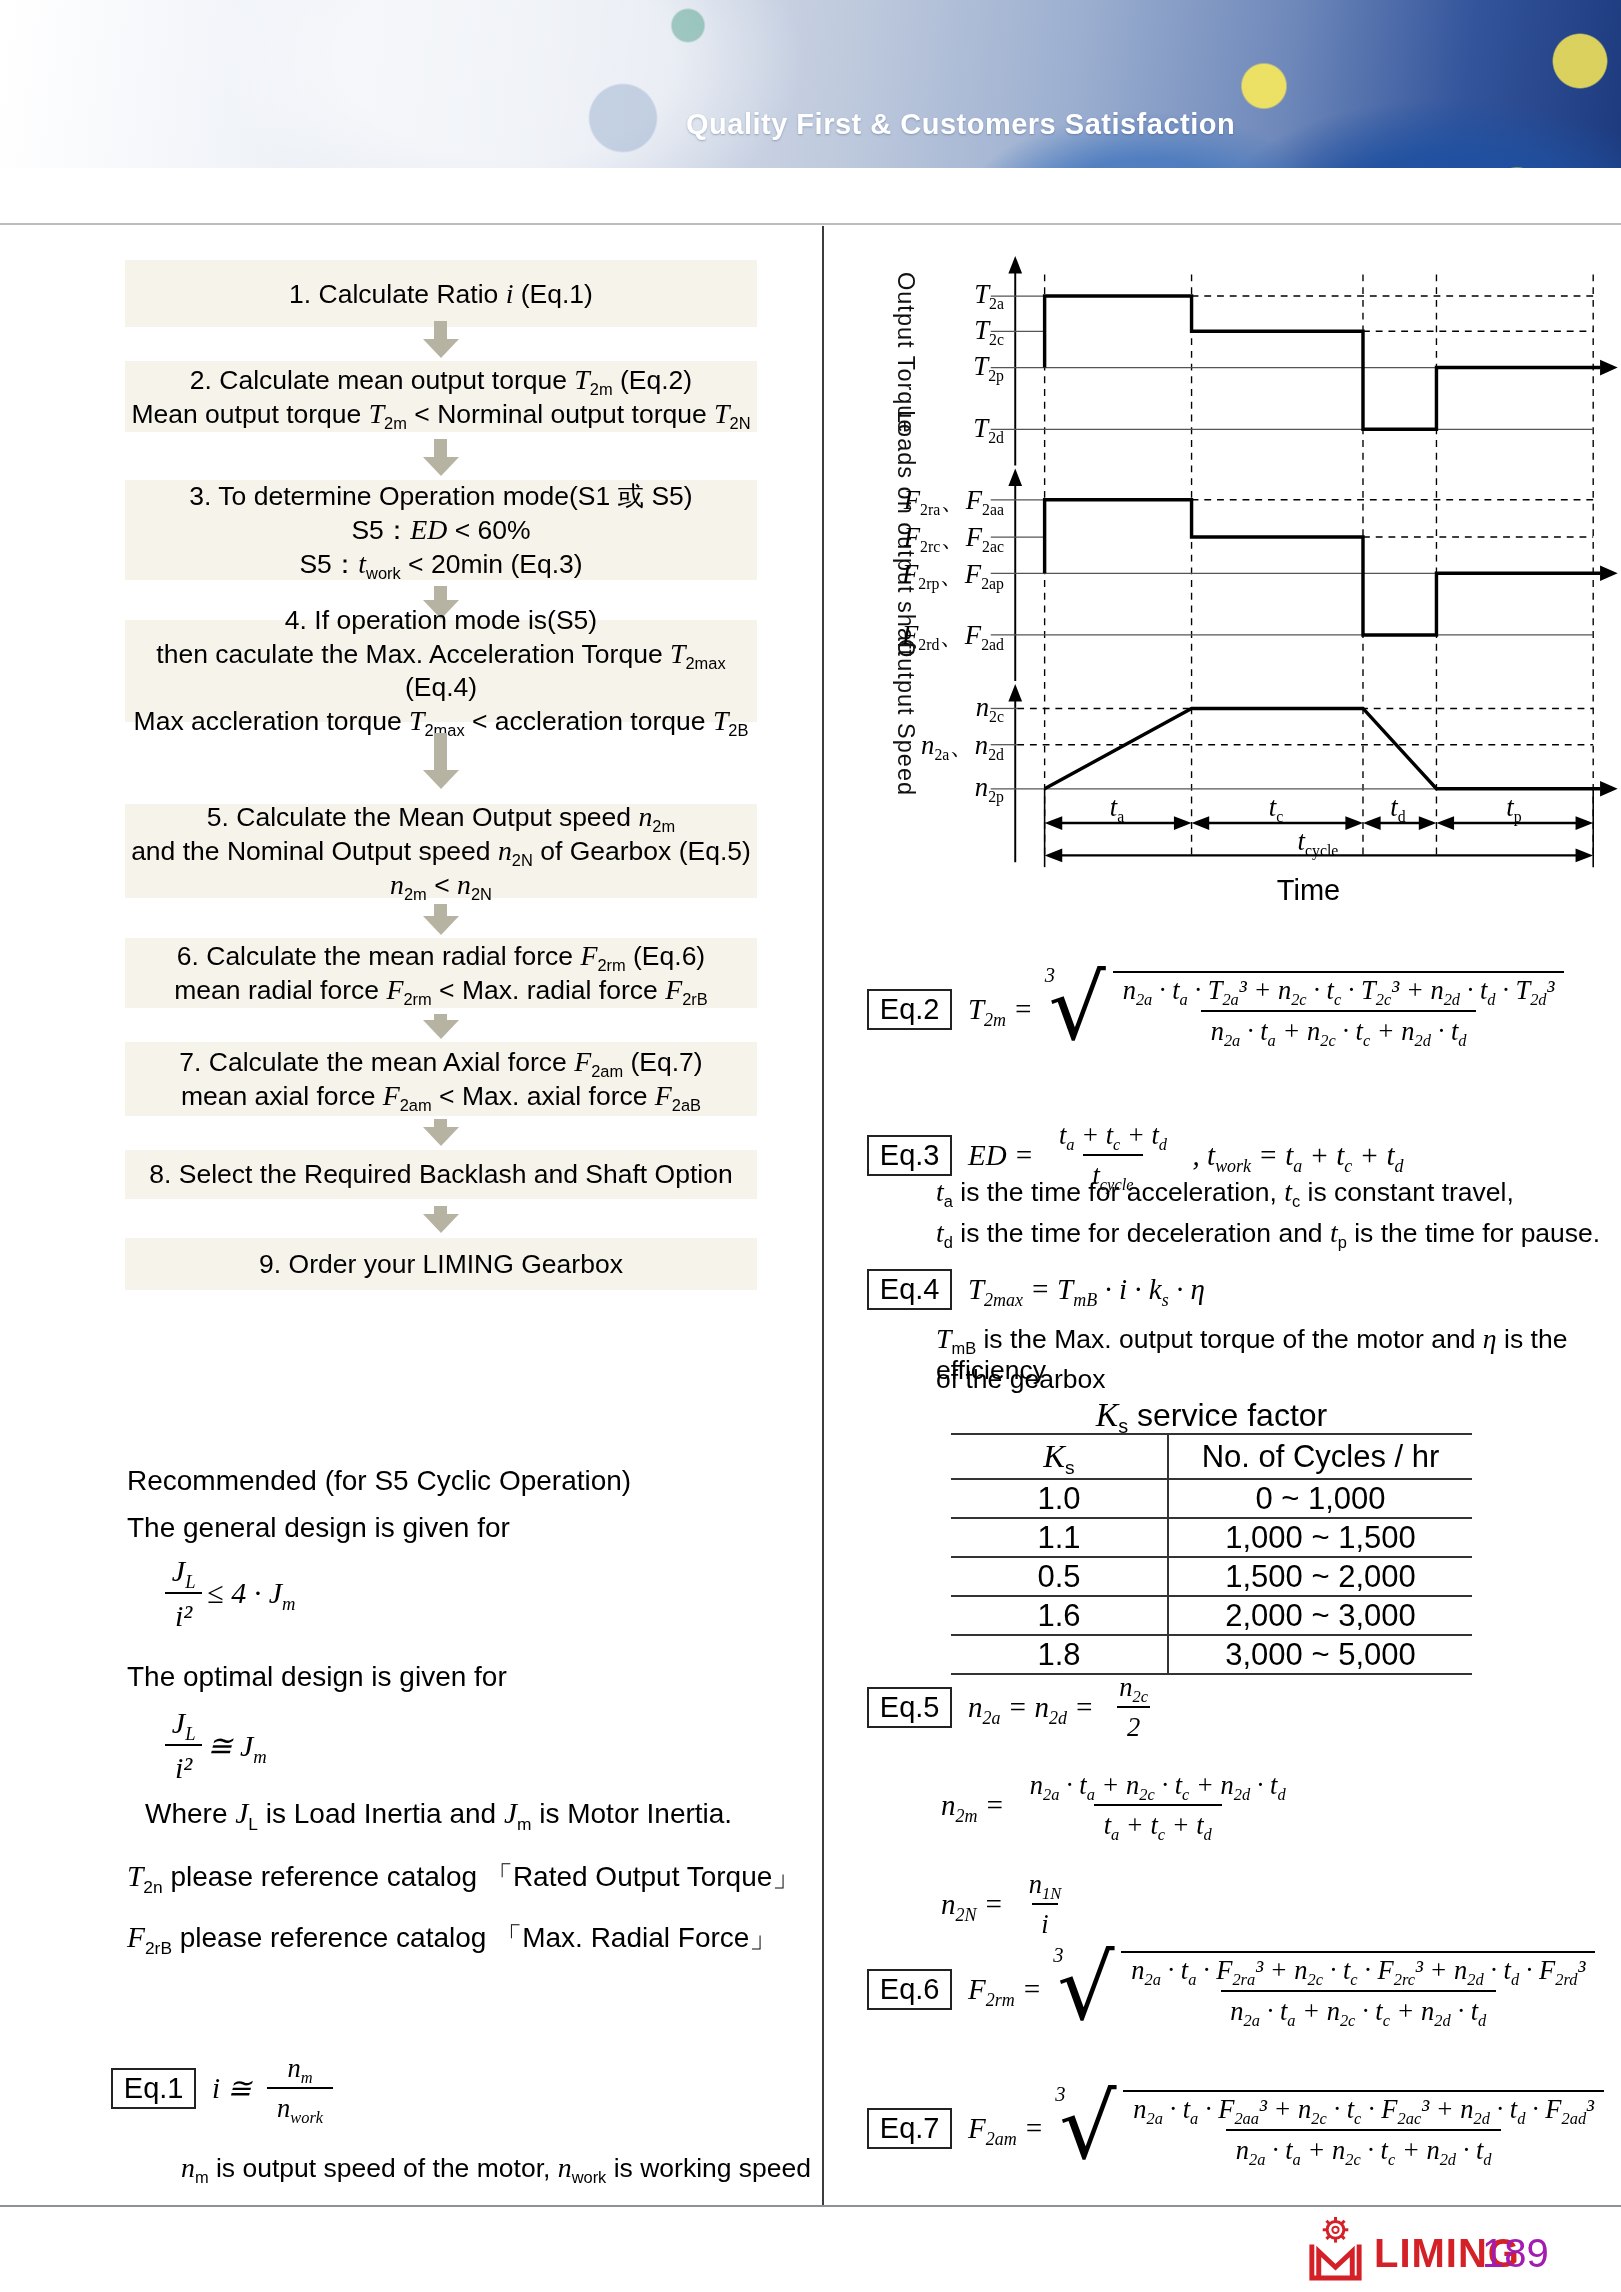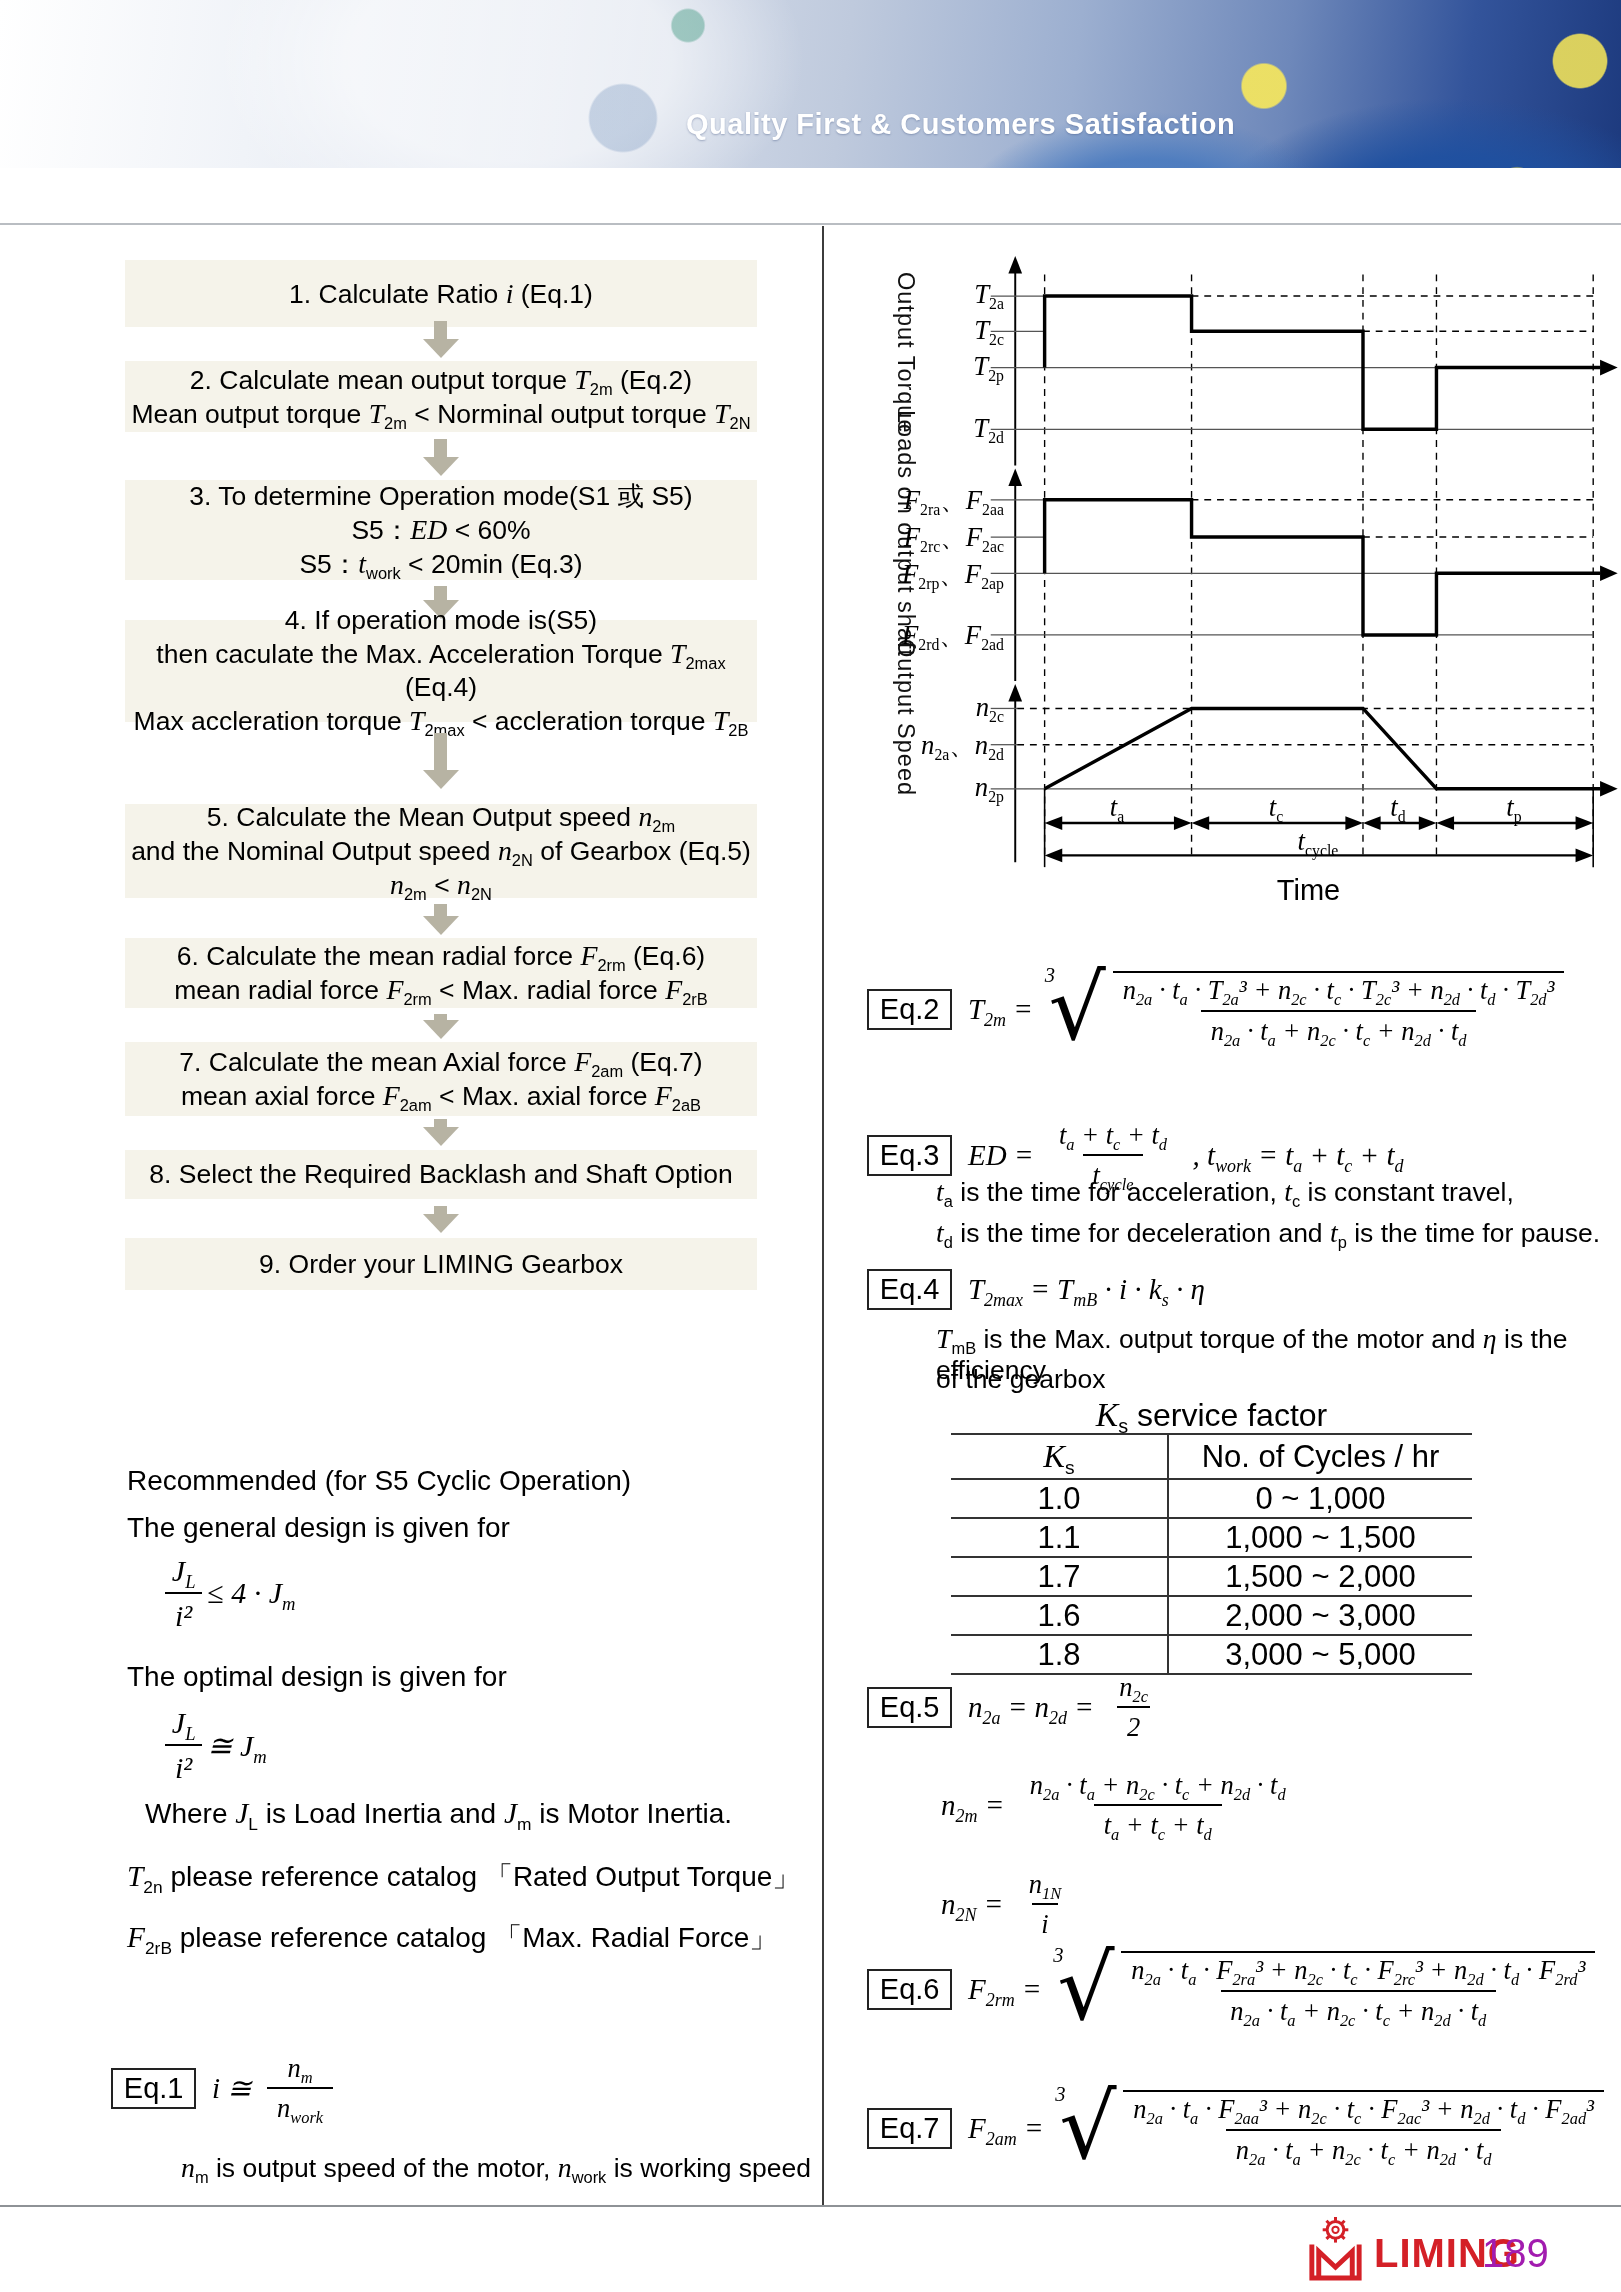--- a/index.html
+++ b/index.html
@@ -335,21 +335,21 @@
     </tr>
     <tr>
           <td class="c1">1.0</td>
           <td>0 ~ 1,000</td>
         </tr>
     <tr>
           <td class="c1">1.1</td>
           <td>1,000 ~ 1,500</td>
         </tr>
     <tr>
-          <td class="c1">1.7</td>
+          <td class="c1">0.5</td>
           <td>1,500 ~ 2,000</td>
         </tr>
     <tr>
           <td class="c1">1.6</td>
           <td>2,000 ~ 3,000</td>
         </tr>
     <tr>
           <td class="c1">1.8</td>
           <td>3,000 ~ 5,000</td>
         </tr>

